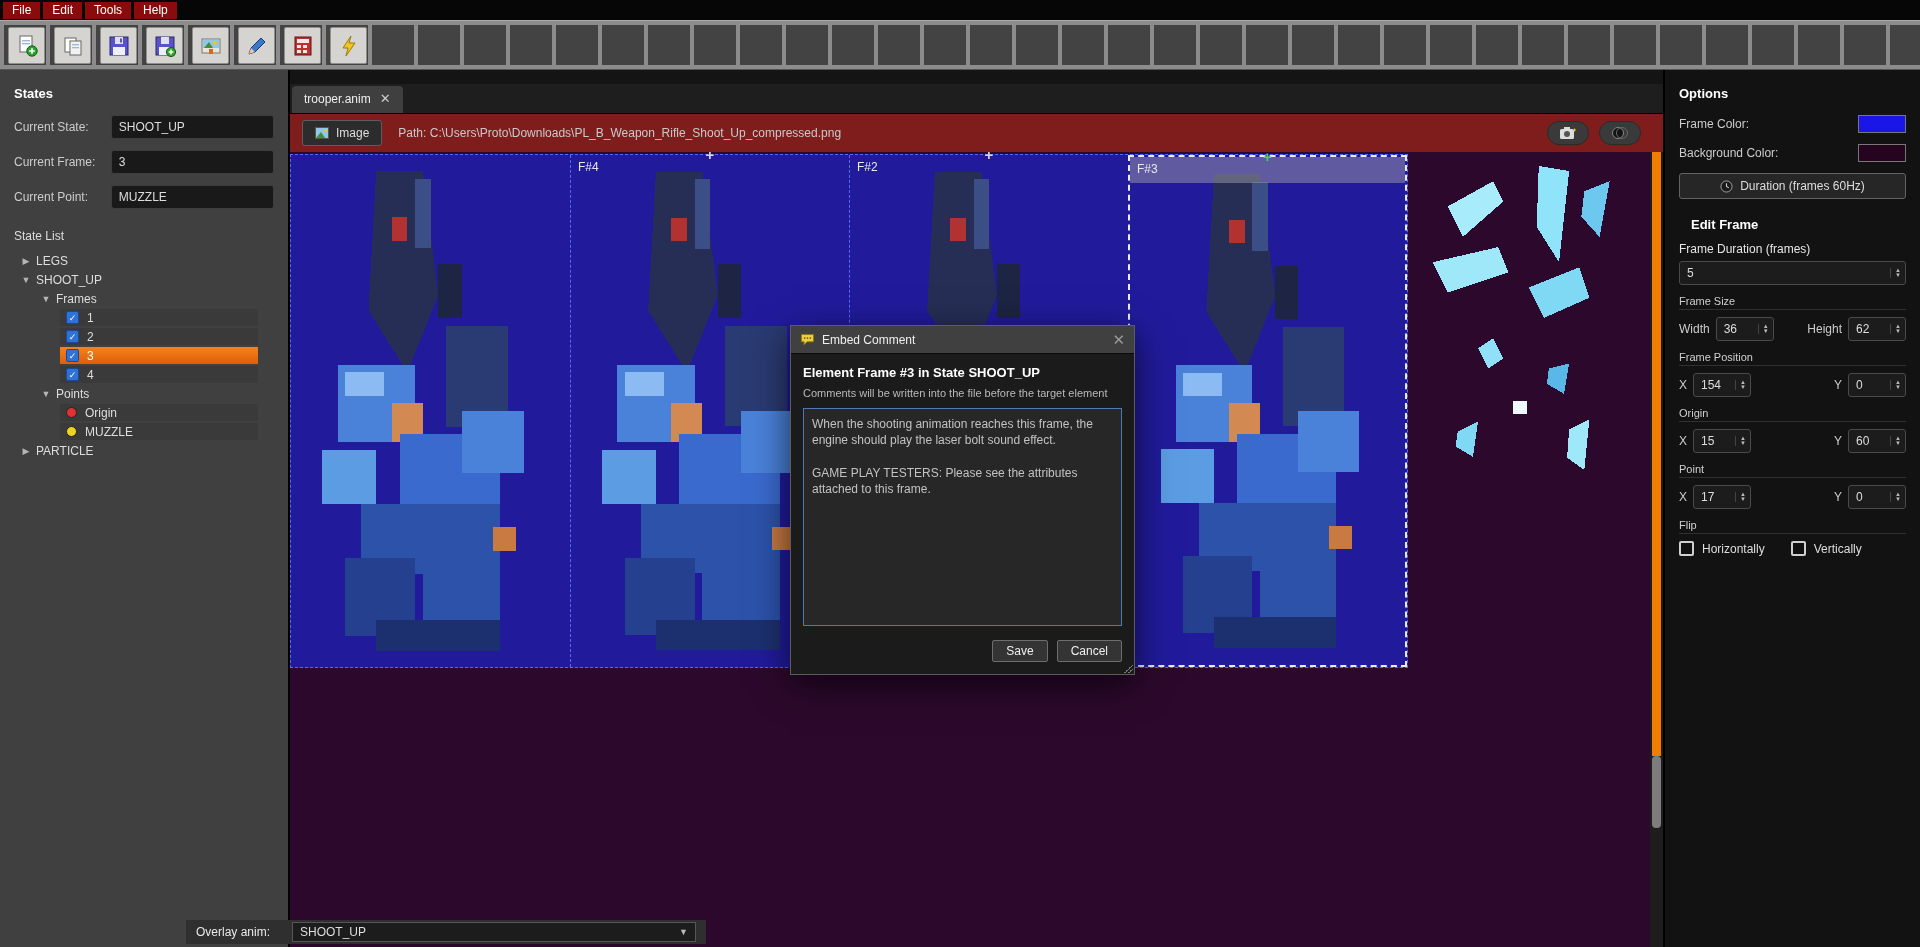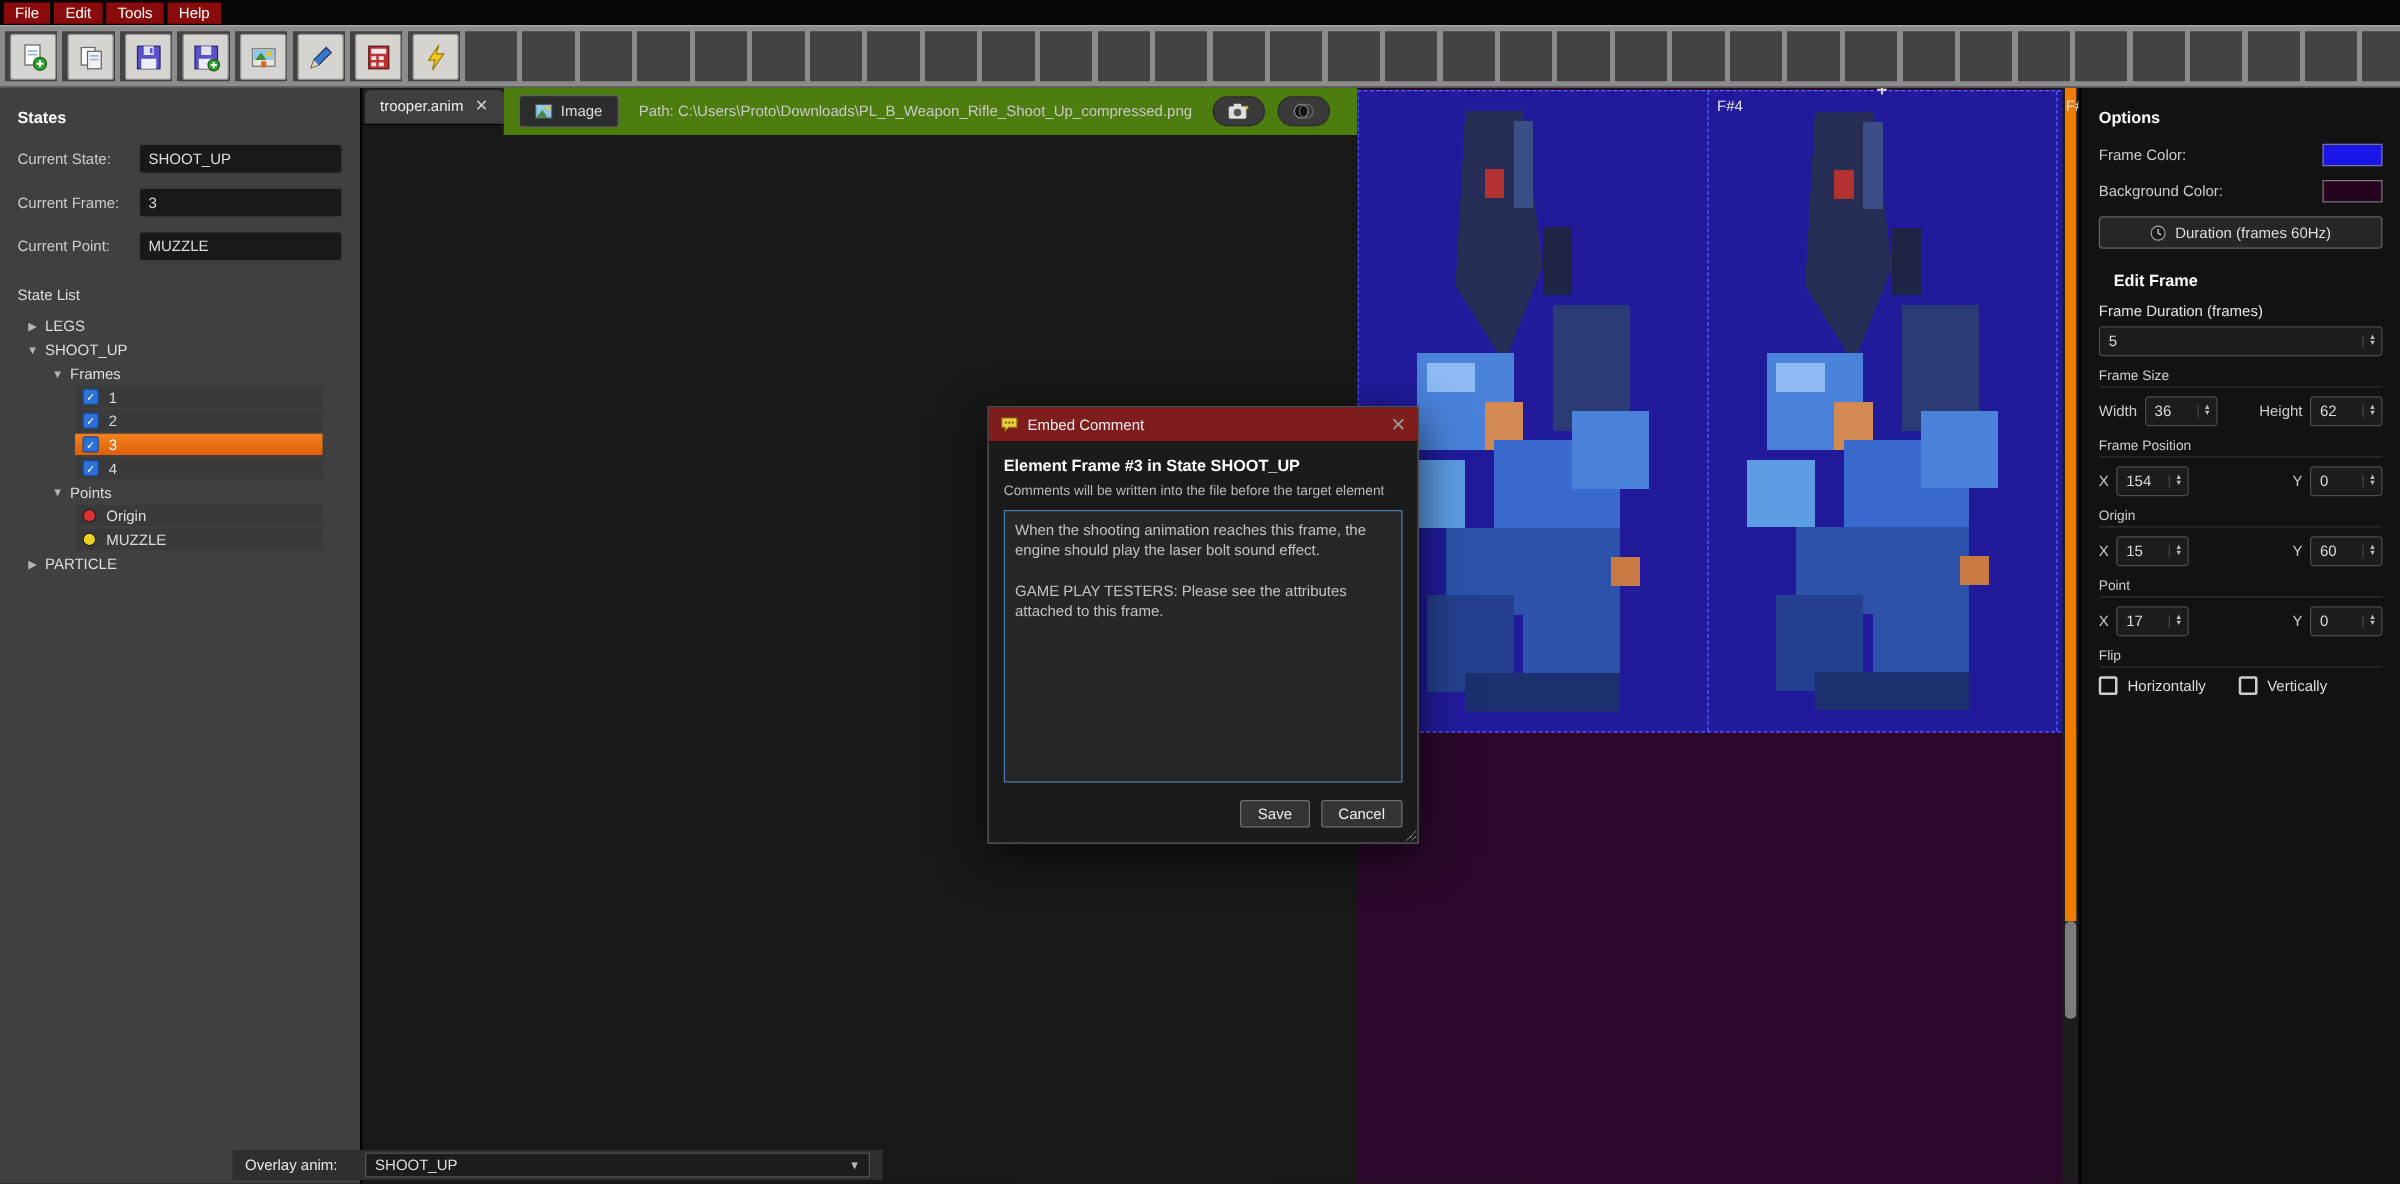--- a/index.html
+++ b/index.html
@@ -30,25 +30,25 @@
   .lvl0 { padding-left:6px; }
   .lvl1 { padding-left:26px; }
   .leafwrap { padding-left:46px; padding-right:16px; }
   .leafbar { flex:1; display:flex; align-items:center; height:17px; background:#3a3a3a; padding-left:6px; gap:8px; }
   .leafbar.selected { background:linear-gradient(#f6821f,#dd5f06); color:#fff; }
   .checkbox { width:13px; height:13px; background:#2e72d8; border:1px solid #164a9c; border-radius:2px; color:#fff; font-size:9px; line-height:12px; text-align:center; flex:none; }
   .pt-dot { width:11px; height:11px; border-radius:50%; flex:none; border:1px solid #222; }
   .dot-red { background:#e03232; } .dot-yellow { background:#ecd321; }
 
   
-  .main { position:absolute; top:70px; left:290px; width:1373px; bottom:0; background:#181818; display:flex; flex-direction:row; }
+  .main { position:absolute; top:84px; left:290px; width:1373px; bottom:0; background:#181818; display:flex; flex-direction:column; }
   .tabbar { height:30px; background:#1e1e1e; border-bottom:1px solid #000; display:flex; align-items:flex-end; padding-left:2px; }
   .tab { background:#3f3f3f; color:#eee; font-size:12px; padding:6px 12px 7px; border-radius:4px 4px 0 0; display:flex; align-items:center; gap:9px; cursor:pointer; }
   .tab-close { color:#ccc; font-size:13px; line-height:10px; cursor:pointer; }
-  .canvas-toolbar { height:38px; background:#4d7c0f; display:flex; align-items:center; padding:0 12px; gap:16px; }
+  .canvas-toolbar { height:38px; background:#7f1d1d; display:flex; align-items:center; padding:0 12px; gap:16px; }
   .image-btn { display:flex; align-items:center; gap:7px; background:#2c2c2c; border:1px solid #5d5d5d; border-radius:3px; color:#ddd; font-size:12px; padding:5px 12px; cursor:pointer; }
   .path-text { color:#c9c9c9; font-size:12px; }
   .ct-right { margin-left:auto; display:flex; gap:10px; padding-right:10px; }
   .pill-btn { width:42px; height:24px; background:#3a3a3a; border:1px solid #2a2a2a; border-radius:12px; display:flex; align-items:center; justify-content:center; cursor:pointer; }
 
   
   .canvas { flex:1; position:relative; background:#2c092c; overflow:hidden;padding-left:28px; }
   .sheet { position:absolute; left:0; top:2px; width:1118px; height:514px; background:#211b9c; border:1px dashed #5865ff; }
   .frame { position:absolute; top:0; height:100%; width:25%; }
   .frame + .frame { border-left:1px dashed #5865ff; }
@@ -64,21 +64,21 @@
   .v-scroll .thumb { position:absolute; top:76%; left:2px; width:9px; height:9%; background:#7d7d7d; border-radius:4px; }
 
   
   .footer-bar { position:absolute; left:186px; bottom:3px; height:24px; display:flex; align-items:center; gap:22px; background:#2f2f2f; padding:0 10px; z-index:20;justify-content:center; }
   .footer-bar .flabel { color:#e8e8e8; font-size:12px; }
   .overlay-select { width:404px; height:20px; background:#1c1c1c; border:1px solid #565656; color:#ddd; font-size:12px; display:flex; align-items:center; padding:0 7px; cursor:pointer; }
   .overlay-select .caret { margin-left:auto; font-size:9px; color:#bbb; }
 
   
   .dialog { position:absolute; left:790px; top:325px; width:345px; background:#1b1b1b; border:1px solid #5c5c5c; box-shadow:0 10px 34px rgba(0,0,0,.65); z-index:50; }
-  .dialog-titlebar { height:28px; background:#7f1d1d; border-bottom:1px solid #0a0a0a; display:flex; align-items:center; gap:7px; padding:0 9px; }
+  .dialog-titlebar { height:28px; background:#404040; border-bottom:1px solid #0a0a0a; display:flex; align-items:center; gap:7px; padding:0 9px; }
   .dialog-title { color:#eee; font-size:12px; }
   .dialog-close { margin-left:auto; color:#9a9a9a; font-size:15px; cursor:pointer; }
   .dialog-body { padding:11px 12px 12px;border-radius:20px; }
   .dialog-heading { color:#fff; font-weight:bold; font-size:13px; margin-bottom:7px; }
   .dialog-sub { color:#b9b9b9; font-size:11px; margin-bottom:9px; }
   .dialog textarea { width:100%; height:218px; background:#272727; border:1px solid #4a7ab2; color:#c2c2c2; font-size:12px; font-family:"Liberation Sans",sans-serif; padding:7px 8px; resize:none; line-height:1.35; }
   .dialog-buttons { display:flex; justify-content:flex-end; gap:9px; margin-top:11px; }
   .dlg-btn { background:#343434; border:1px solid #6e6e6e; border-radius:2px; color:#eee; font-size:12px; padding:3px 13px; cursor:pointer; }
   .grip { position:absolute; right:1px; bottom:1px; width:10px; height:10px; background:
       linear-gradient(135deg, transparent 55%, #777 55% 62%, transparent 62% 75%, #777 75% 82%, transparent 82%); }

